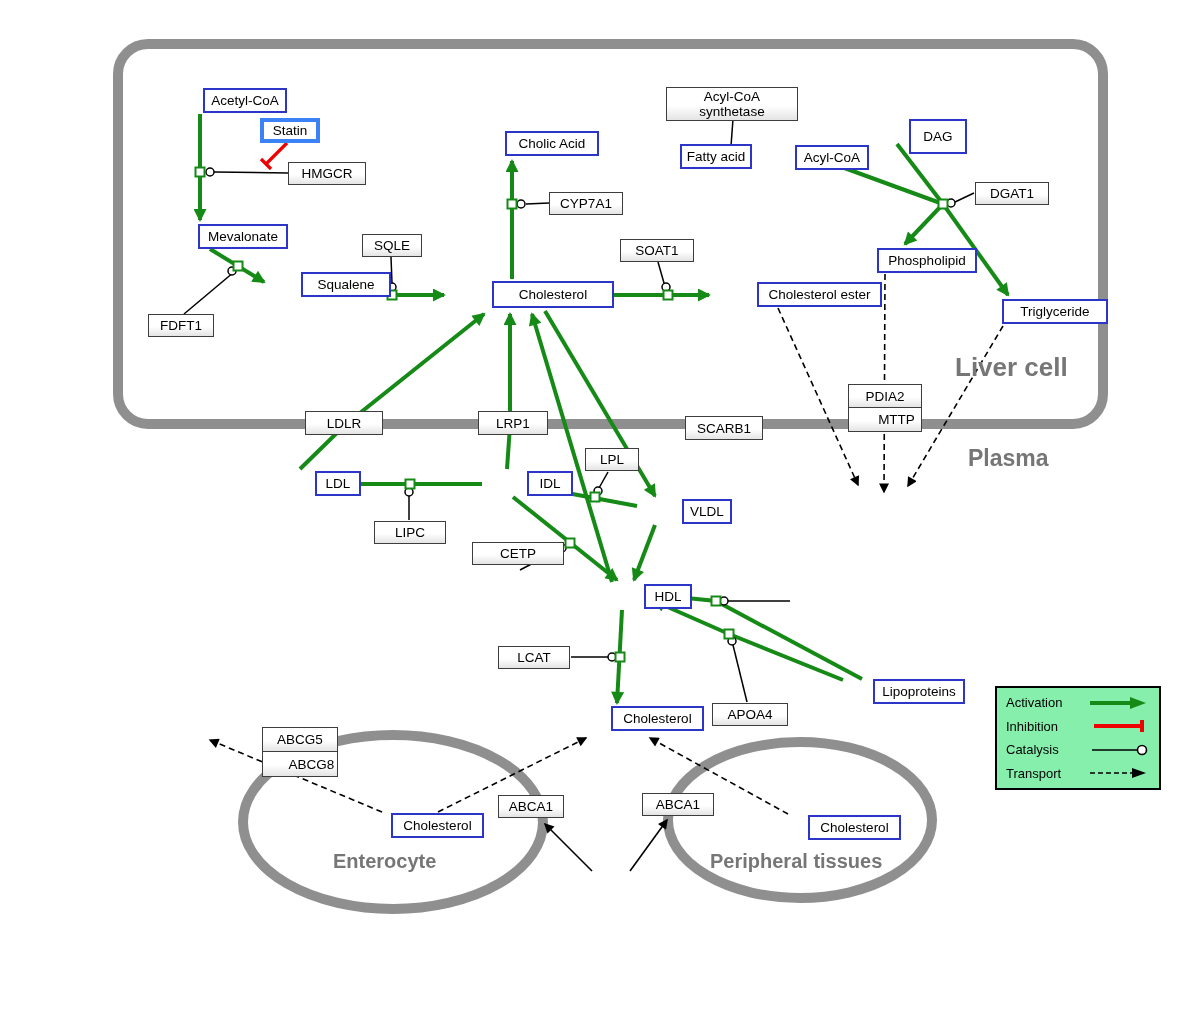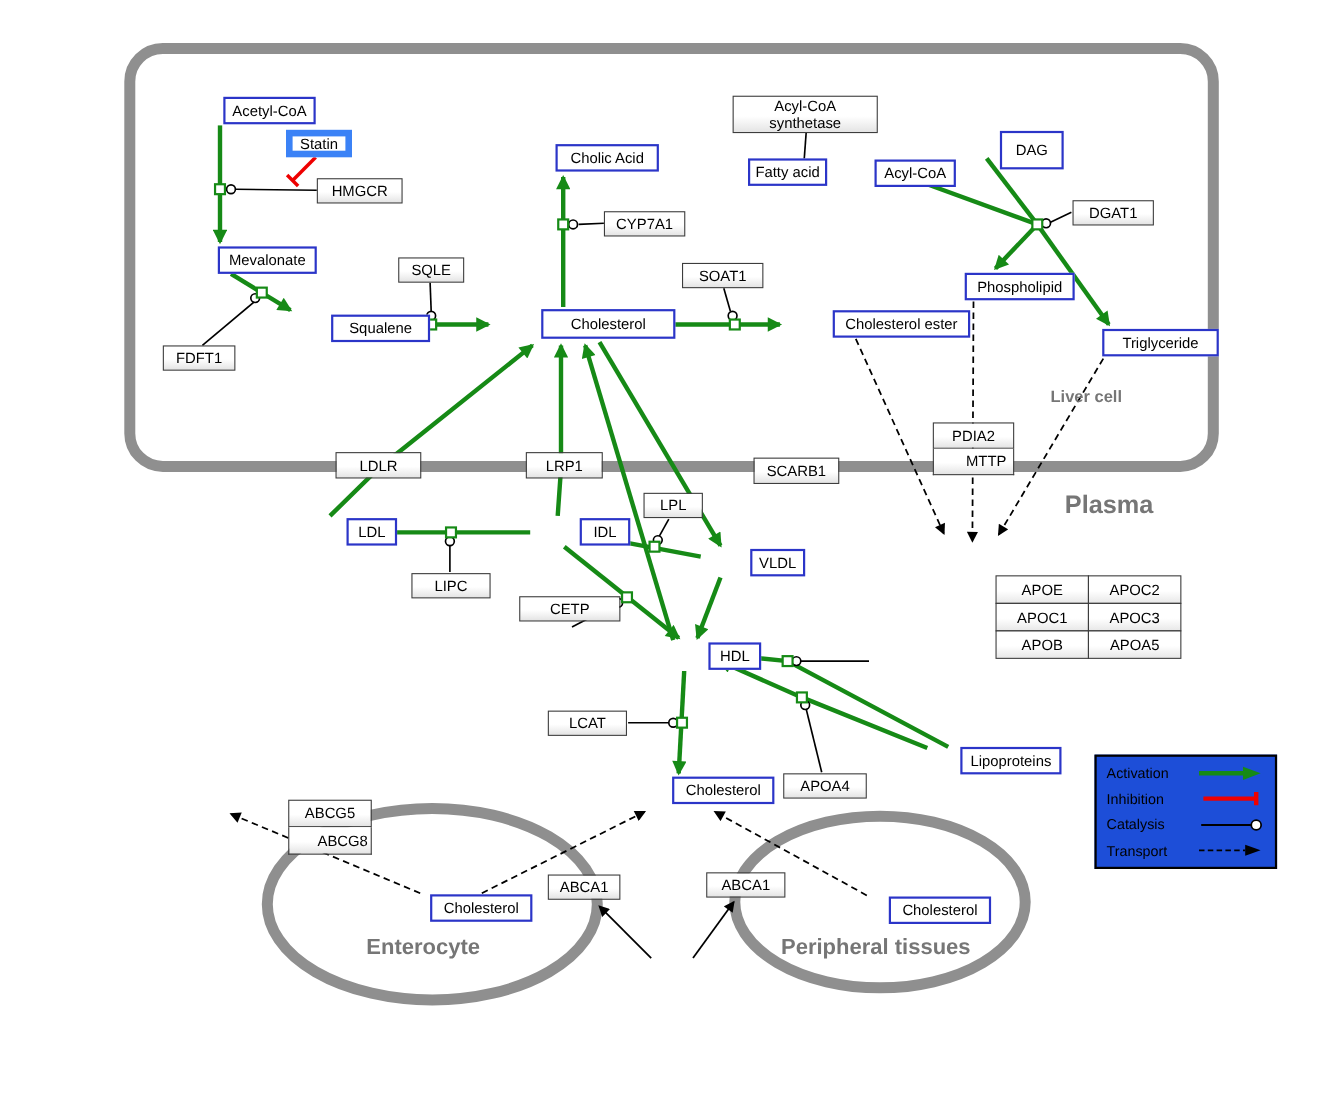--- a/index.html
+++ b/index.html
@@ -2,34 +2,34 @@
 <html><head>
 <meta charset="utf-8">
 <style>
   * { box-sizing: border-box; margin: 0; padding: 0; }
   body { font-family: "Liberation Sans", sans-serif; background: #ffffff; }
   #canvas { position: relative; width: 1200px; height: 1013px; background: #fff; overflow: hidden; }
   #edge-layer { position: absolute; left: 0; top: 0; width: 1200px; height: 1013px; z-index: 1; }
   .node { position: absolute; display: flex; align-items: center; justify-content: center;
           text-align: center; font-size: 13.5px; color: #000; background: #ffffff; z-index: 2; }
   .metab { border: 2px solid #2b35c8; margin-left: 43px; }
-  .drug  { border: 6px solid #3b82f6; }
+  .drug  { border: 4px solid #3b82f6; }
   .gene  { border: 1px solid #3d3d3d; background: linear-gradient(#ffffff 55%, #e4e4e4); }
   .twoline { flex-direction: column; line-height: 15px; }
   .stack { position: absolute; z-index: 2; display: flex; flex-direction: column; }
   .stack .cell { border: 1px solid #3d3d3d; background: linear-gradient(#ffffff 55%, #e4e4e4);
                  display: flex; align-items: center; justify-content: center; font-size: 13.5px; }
   .stack .cell + .cell { border-top: none; padding-left: 23px; }
   .region-label { position: absolute; font-weight: bold; color: #767676; z-index: 1; white-space: nowrap; }
   .apo-table { position: absolute; display: grid; grid-template-columns: 84px 84px; z-index: 2; }
   .apo-cell { border: 1px solid #3d3d3d; margin-right: -1px; margin-bottom: -1px; height: 26px;
               display: flex; align-items: center; justify-content: center; font-size: 13.5px;
               background: linear-gradient(#ffffff 55%, #e8e8e8); }
   .legend { position: absolute; left: 995px; top: 686px; width: 166px; height: 104px;
-            border: 2px solid #000; background: #1d4ed8; z-index: 3; padding: 7px 9px;
+            border: 2px solid #000; background: #86efac; z-index: 3; padding: 7px 9px;
             display: flex; flex-direction: column; justify-content: space-between; }
   .legend-row { display: flex; align-items: center; justify-content: space-between; font-size: 13px; }
   .legend-row svg { flex: 0 0 auto; }
 </style>
 </head>
 <body>
 
 <div id="canvas">
 
   <svg id="edge-layer" viewBox="0 0 1200 1013">
@@ -134,28 +134,28 @@
       <rect x="938.5" y="199.5" width="9" height="9"></rect>
       <rect x="405.5" y="479.5" width="9" height="9"></rect>
       <rect x="590.5" y="492.5" width="9" height="9"></rect>
       <rect x="565.5" y="538.5" width="9" height="9"></rect>
       <rect x="615.5" y="652.5" width="9" height="9"></rect>
       <rect x="711.5" y="596.5" width="9" height="9"></rect>
       <rect x="724.5" y="629.5" width="9" height="9"></rect>
     </g>
   </svg>
 
-  <div class="region-label" style="left:955px;top:352px;font-size:15px">Liver cell</div>
+  <div class="region-label" style="left:955px;top:352px;font-size:26px">Liver cell</div>
   <div class="region-label" style="left:968px;top:445px;font-size:23px">Plasma</div>
   <div class="region-label" style="left:333px;top:850px;font-size:20px">Enterocyte</div>
   <div class="region-label" style="left:710px;top:850px;font-size:20px">Peripheral tissues</div>
 
   <div class="node metab" style="left:160px;top:88px;width:84px;height:25px">Acetyl-CoA</div>
   <div class="node metab" style="left:155px;top:224px;width:90px;height:25px">Mevalonate</div>
-  <div class="node metab" style="left:258px;top:286px;width:90px;height:25px">Squalene</div>
+  <div class="node metab" style="left:258px;top:272px;width:90px;height:25px">Squalene</div>
   <div class="node metab" style="left:449px;top:281px;width:122px;height:27px">Cholesterol</div>
   <div class="node metab" style="left:462px;top:131px;width:94px;height:25px">Cholic Acid</div>
   <div class="node metab" style="left:637px;top:144px;width:72px;height:25px">Fatty acid</div>
   <div class="node metab" style="left:752px;top:145px;width:74px;height:25px">Acyl-CoA</div>
   <div class="node metab" style="left:866px;top:119px;width:58px;height:35px">DAG</div>
   <div class="node metab" style="left:834px;top:248px;width:100px;height:25px">Phospholipid</div>
   <div class="node metab" style="left:714px;top:282px;width:125px;height:25px">Cholesterol ester</div>
   <div class="node metab" style="left:959px;top:299px;width:106px;height:25px">Triglyceride</div>
   <div class="node metab" style="left:272px;top:471px;width:46px;height:25px">LDL</div>
   <div class="node metab" style="left:484px;top:471px;width:46px;height:25px">IDL</div>
@@ -191,28 +191,20 @@
 
   <div class="stack" style="left:848px;top:384px;width:74px">
     <div class="cell" style="height:24px">PDIA2</div>
     <div class="cell" style="height:24px">MTTP</div>
   </div>
   <div class="stack" style="left:262px;top:727px;width:76px">
     <div class="cell" style="height:25px">ABCG5</div>
     <div class="cell" style="height:25px">ABCG8</div>
   </div>
 
-  <div class="apo-table" style="left:905px;top:523px">
-    <div class="apo-cell">APOE</div>
-    <div class="apo-cell">APOC2</div>
-    <div class="apo-cell">APOC1</div>
-    <div class="apo-cell">APOC3</div>
-    <div class="apo-cell">APOB</div>
-    <div class="apo-cell">APOA5</div>
-  </div>
 
   <div class="legend">
     <div class="legend-row">
       <span>Activation</span>
       <svg width="62" height="14">
         <line x1="2" y1="7" x2="42" y2="7" stroke="#168a16" stroke-width="4"></line>
         <path d="M42,1 L58,7 L42,13 Z" fill="#168a16"></path>
       </svg>
     </div>
     <div class="legend-row">

